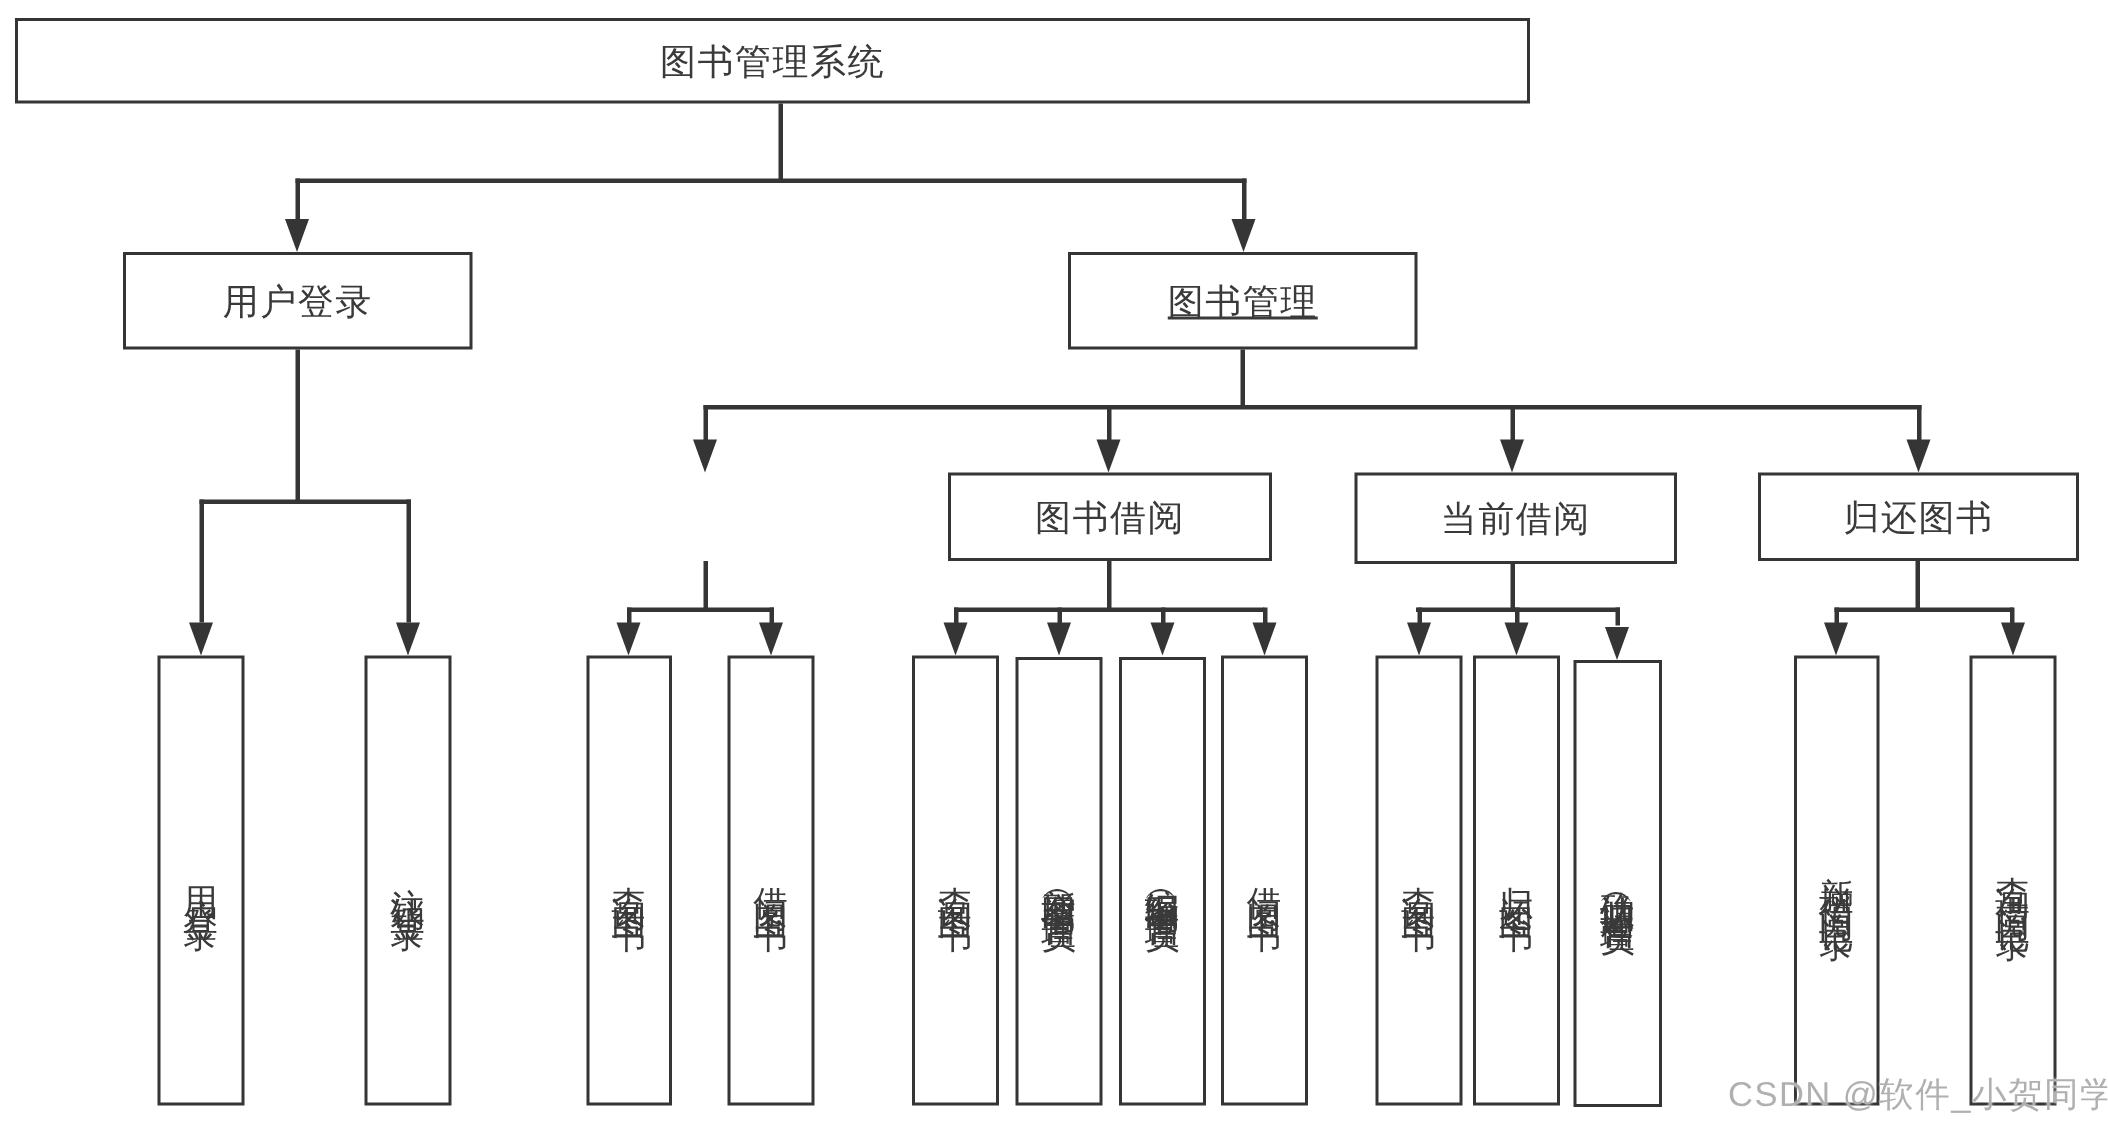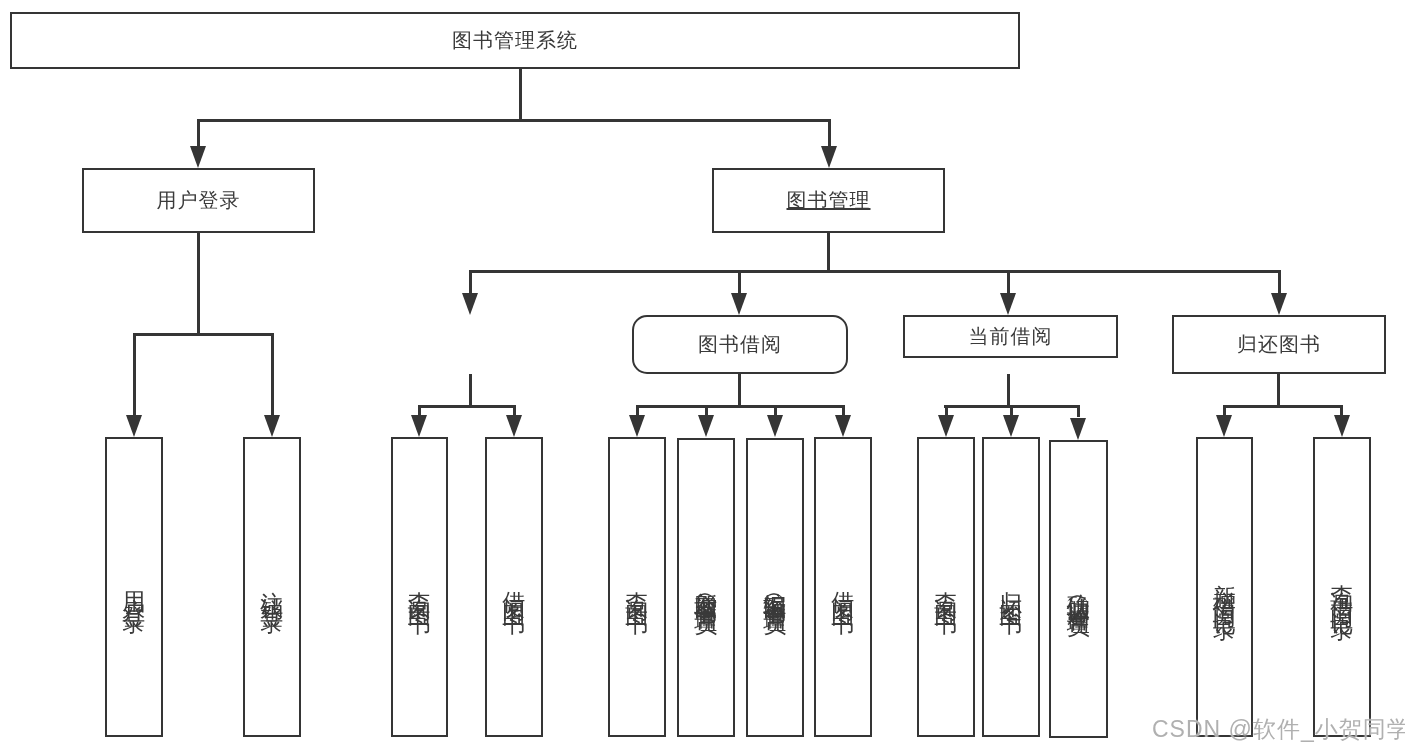--- a/index.html
+++ b/index.html
@@ -3,21 +3,21 @@
 <meta charset="utf-8">
 <style>
   html,body{margin:0;padding:0;background:#ffffff;}
   body{font-family:"Liberation Sans","DejaVu Sans",sans-serif;}
   #canvas{
     position:relative;width:1405px;height:747px;background:#ffffff;overflow:hidden;
   }
   .box{
     position:absolute;box-sizing:border-box;border:2px solid #353535;background:#ffffff;
     display:flex;align-items:center;justify-content:center;
-    color:#3a3a3a;font-size:20px;letter-spacing:1px;
+    color:#3a3a3a;font-size:24px;letter-spacing:1px;
   }
   .vbox{font-size:23px;}
   .vbox span{
     writing-mode:vertical-rl;text-orientation:mixed;
     letter-spacing:7px;line-height:1.15;
   }
   .vbox.tight span{letter-spacing:3px;}
   .vline{position:absolute;width:3px;background:#353535;}
   .hline{position:absolute;height:3px;background:#353535;}
   .arrow{
@@ -59,22 +59,22 @@
   <div class="hline" style="left:469px;top:270px;width:812px;"></div>
   <div class="vline" style="left:469px;top:270px;height:24px;"></div>
   <div class="arrow" style="left:462px;top:293px;"></div>
   <div class="vline" style="left:738px;top:270px;height:24px;"></div>
   <div class="arrow" style="left:731px;top:293px;"></div>
   <div class="vline" style="left:1007px;top:270px;height:24px;"></div>
   <div class="arrow" style="left:1000px;top:293px;"></div>
   <div class="vline" style="left:1278px;top:270px;height:24px;"></div>
   <div class="arrow" style="left:1271px;top:293px;"></div>
 
-  <div class="box" style="left:632px;top:315px;width:216px;height:59px;border-radius:15px;">图书借阅</div>
-  <div class="box" style="left:903px;top:315px;width:215px;height:43px;">当前借阅</div>
+  <div class="box" style="left:632px;top:315px;width:216px;height:59px;">图书借阅</div>
+  <div class="box" style="left:903px;top:315px;width:215px;height:61px;">当前借阅</div>
   <div class="box" style="left:1172px;top:315px;width:214px;height:59px;">归还图书</div>
 
   <div class="vline" style="left:469px;top:374px;height:33px;"></div>
   <div class="hline" style="left:418px;top:405px;width:98px;"></div>
   <div class="vline" style="left:418px;top:405px;height:12px;"></div>
   <div class="arrow" style="left:411px;top:415px;"></div>
   <div class="vline" style="left:513px;top:405px;height:12px;"></div>
   <div class="arrow" style="left:506px;top:415px;"></div>
 
   <div class="vline" style="left:738px;top:374px;height:33px;"></div>

